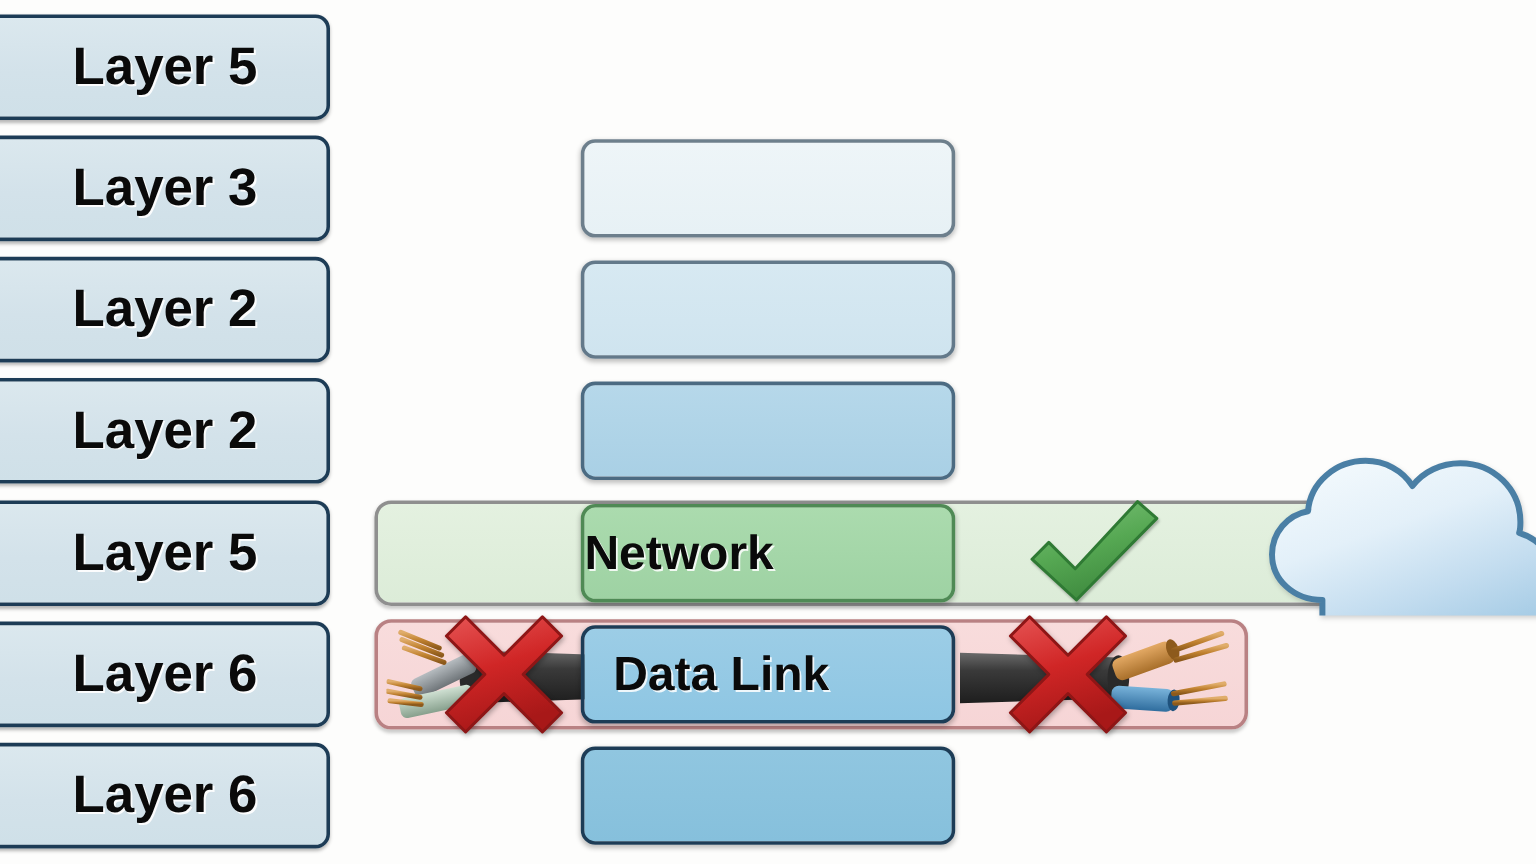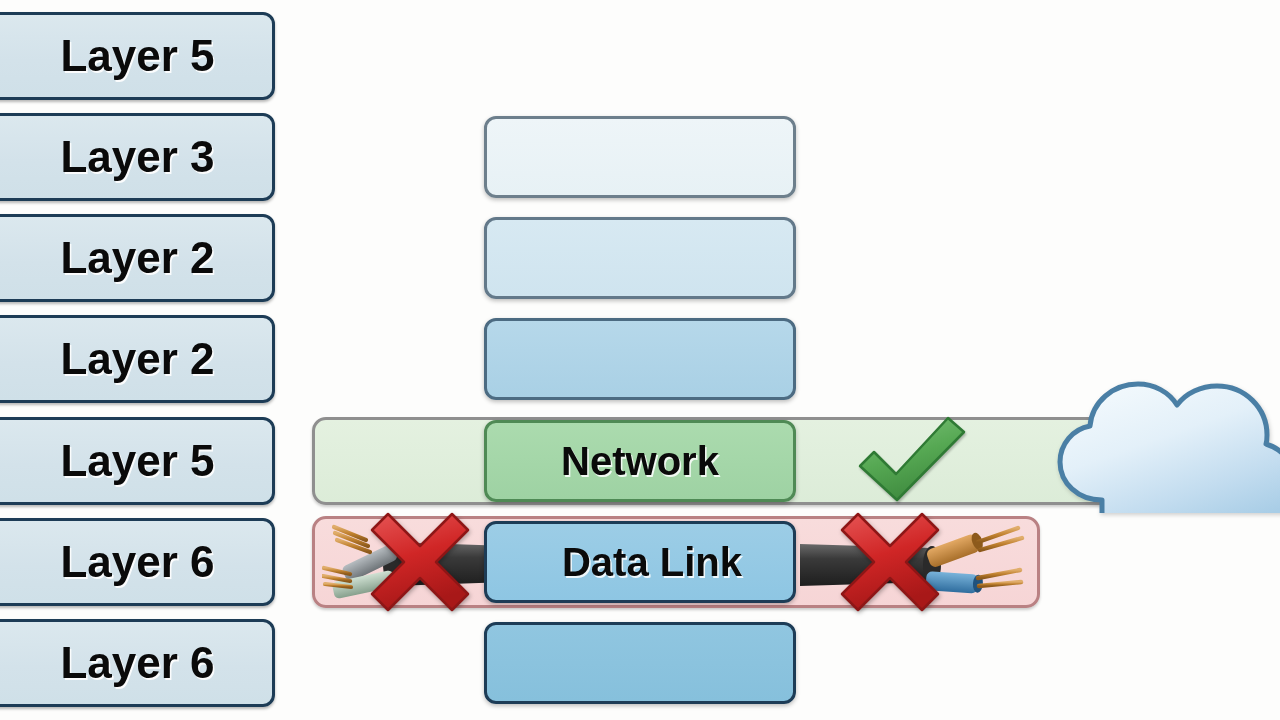--- a/index.html
+++ b/index.html
@@ -44,21 +44,20 @@
   .center-box {
     position: absolute;
     left: 484px;
     width: 312px;
     height: 82px;
     box-sizing: border-box;
     border-radius: 12px;
     box-shadow: 0 2px 4px rgba(0,0,0,0.25);
     display: flex;
     align-items: center;
-    justify-content: center;
   }
   .center-box .center-label {
     font-size: 40px;
     font-weight: bold;
     color: #0a0a0a;
     text-shadow: 1.5px 1.5px 0 rgba(255,255,255,0.85);
   }
 
   .cb-l6 {
     border: 3px solid #6d7f8c;

